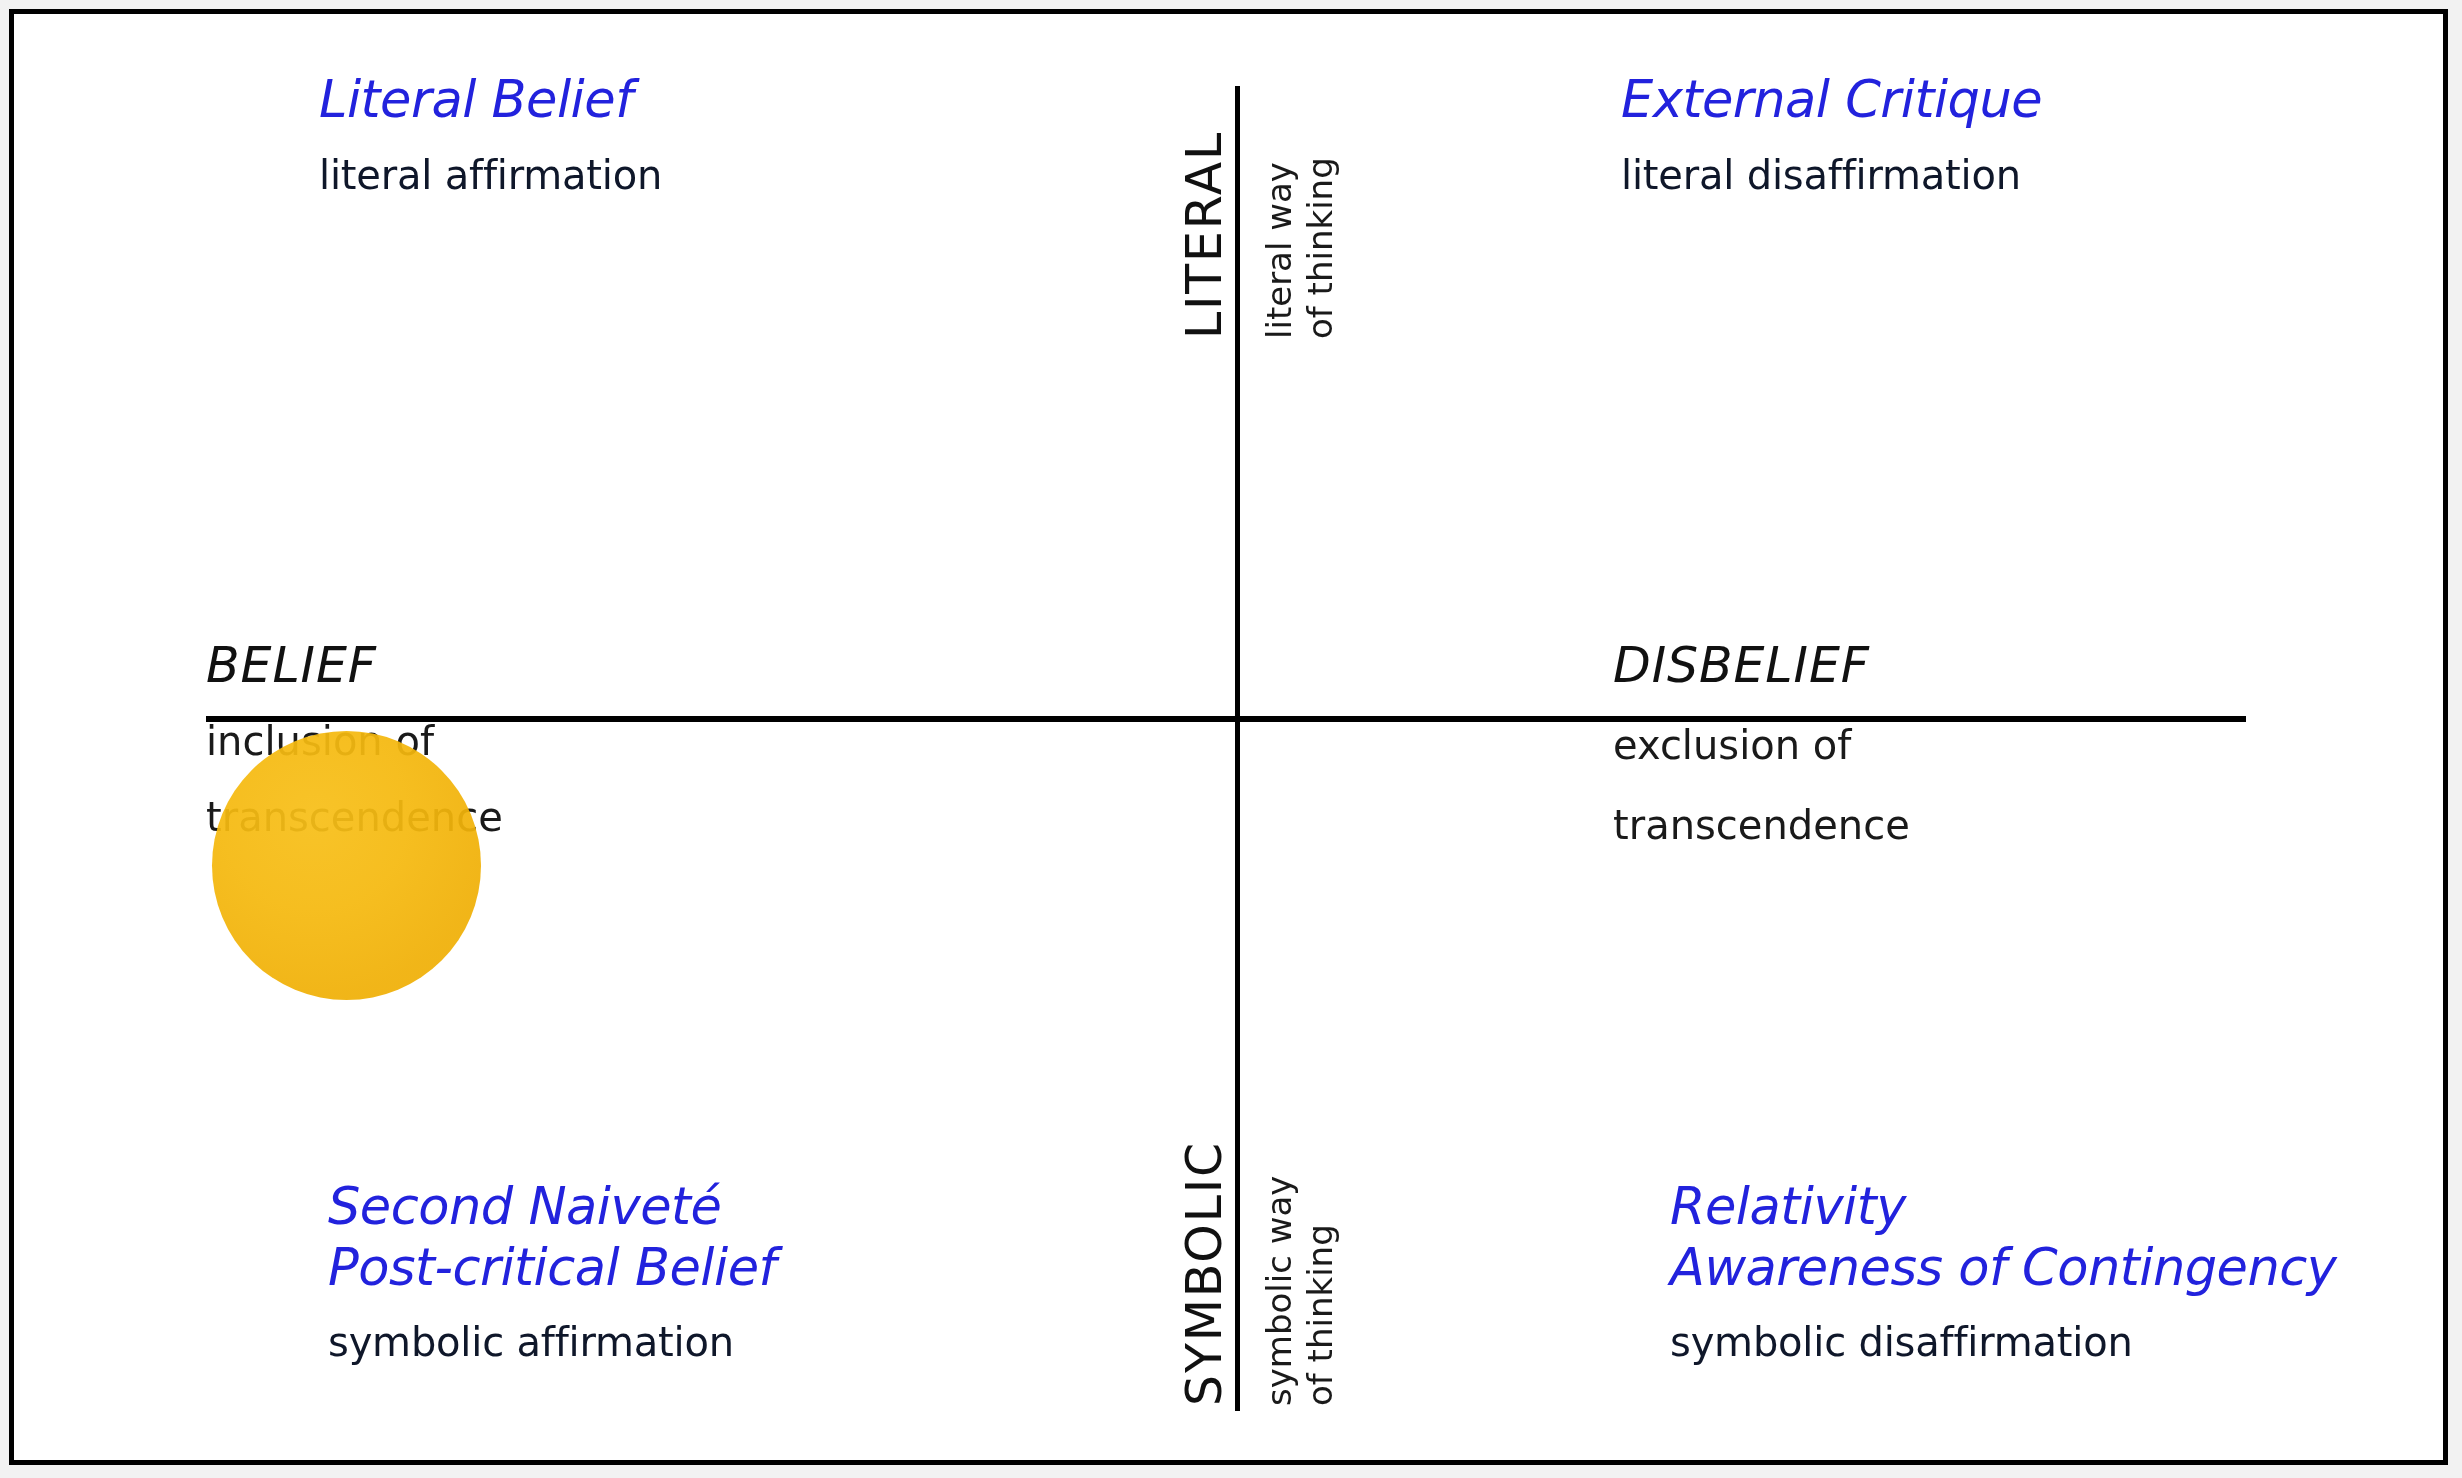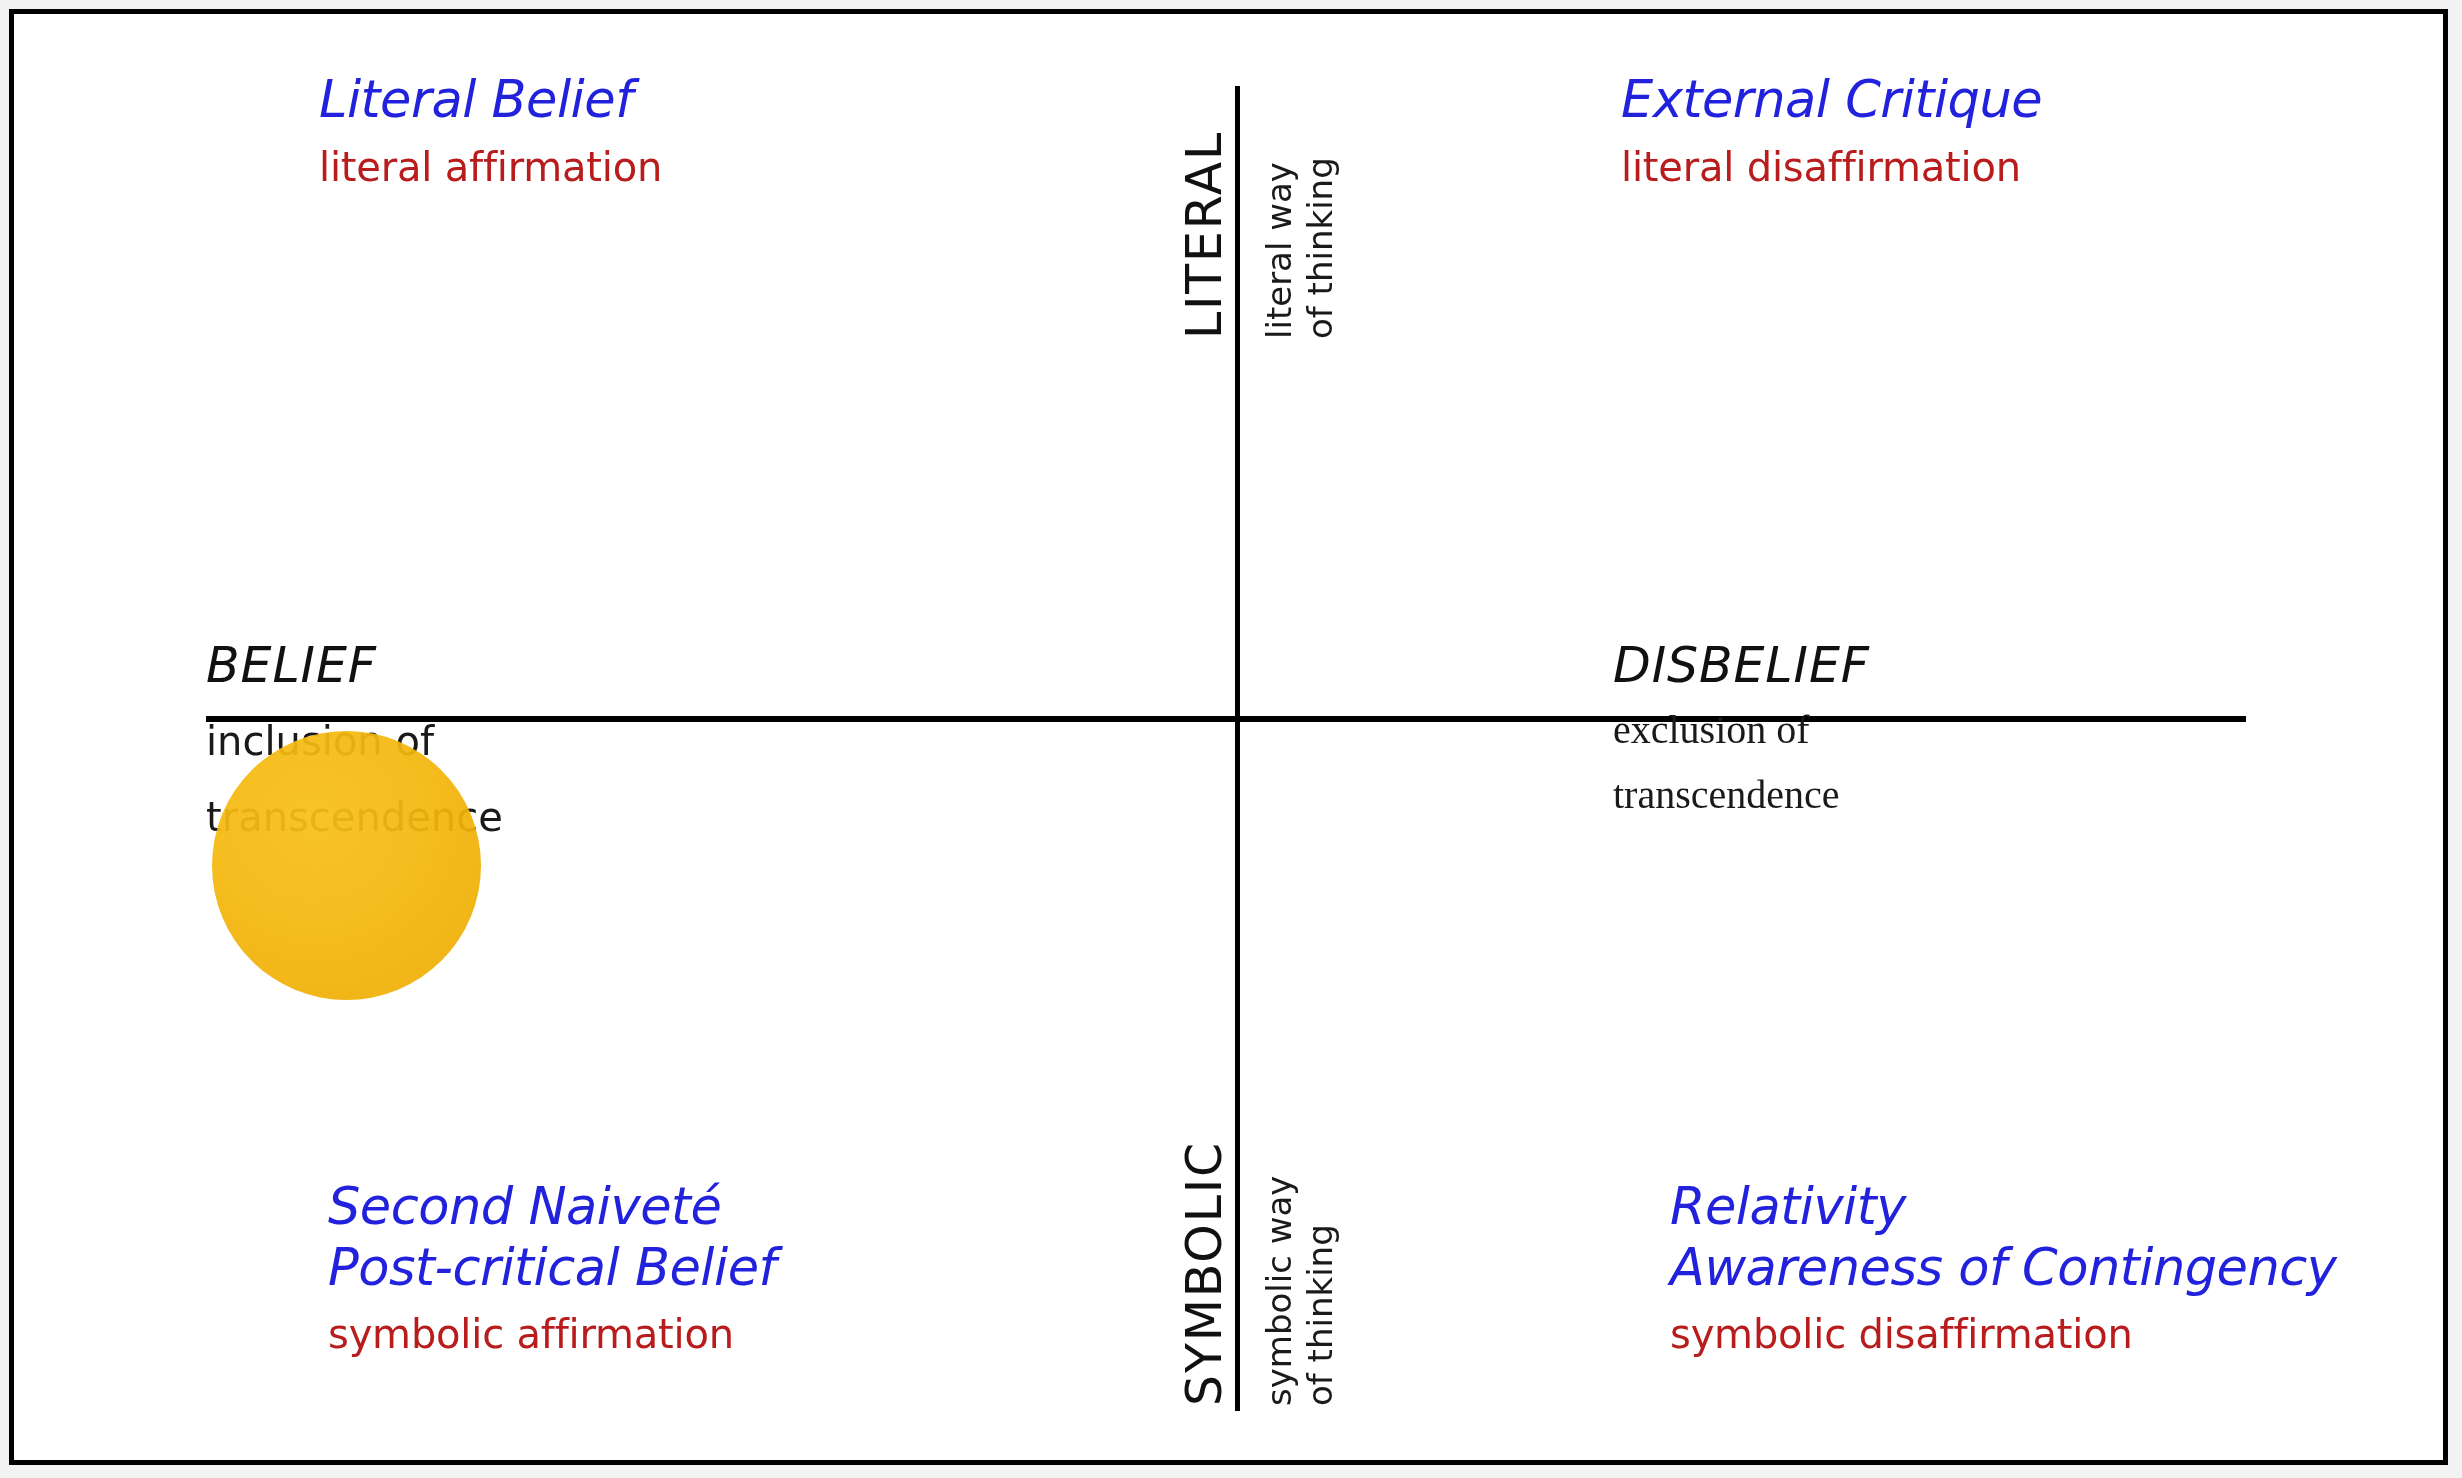--- a/index.html
+++ b/index.html
@@ -58,25 +58,25 @@
   }
   .quad .title {
     color: #2222dd;
     font-style: italic;
     font-size: 51px;
     line-height: 1.19;
     white-space: nowrap;
     letter-spacing: -0.5px;
   }
   .quad .subtitle {
-    color: #b91c1c;
+    color: #0f172a;
     font-size: 40px;
     line-height: 1.24;
     white-space: nowrap;
-    margin-top: 12px;
+    margin-top: 20px;
     letter-spacing: -0.2px;
   }
 
   #quad-tl { left: 305px; top: 56px; }
   #quad-tr { left: 1607px; top: 56px; }
   #quad-bl { left: 314px; top: 1163px; }
   #quad-br { left: 1656px; top: 1163px; }
 
   
   .pole {
@@ -94,21 +94,21 @@
     font-size: 40px;
     color: #1a1a1a;
     line-height: 1.22;
     white-space: nowrap;
   }
 
   #pole-belief { left: 192px; top: 627px; text-align: left; }
   #pole-belief .pole-desc { margin-top: 27px; }
 
   #pole-disbelief { left: 1599px; top: 627px; width: 633px; }
-  #pole-disbelief .pole-desc { margin-top: 16px; font-family: Liberation Serif, serif; }
+  #pole-disbelief .pole-desc { margin-top: 31px; }
 
   
   .vrot {
     position: absolute;
     transform-origin: 0 0;
     transform: rotate(-90deg);
     white-space: nowrap;
   }
   .vaxis-name {
     font-size: 49px;

